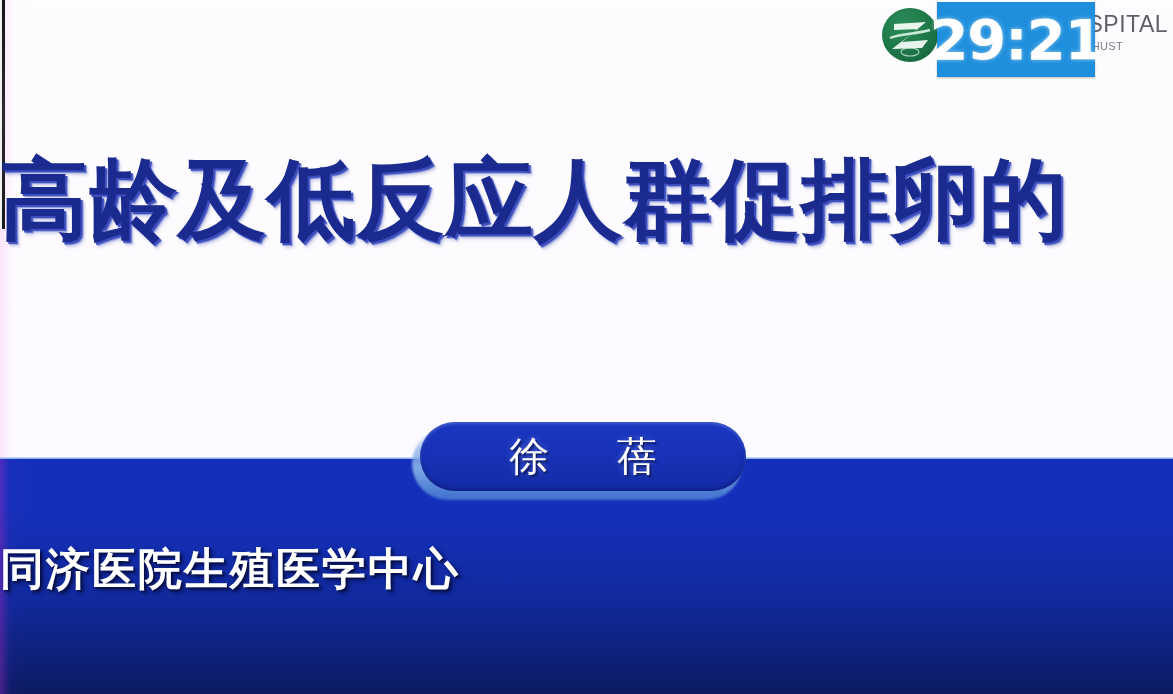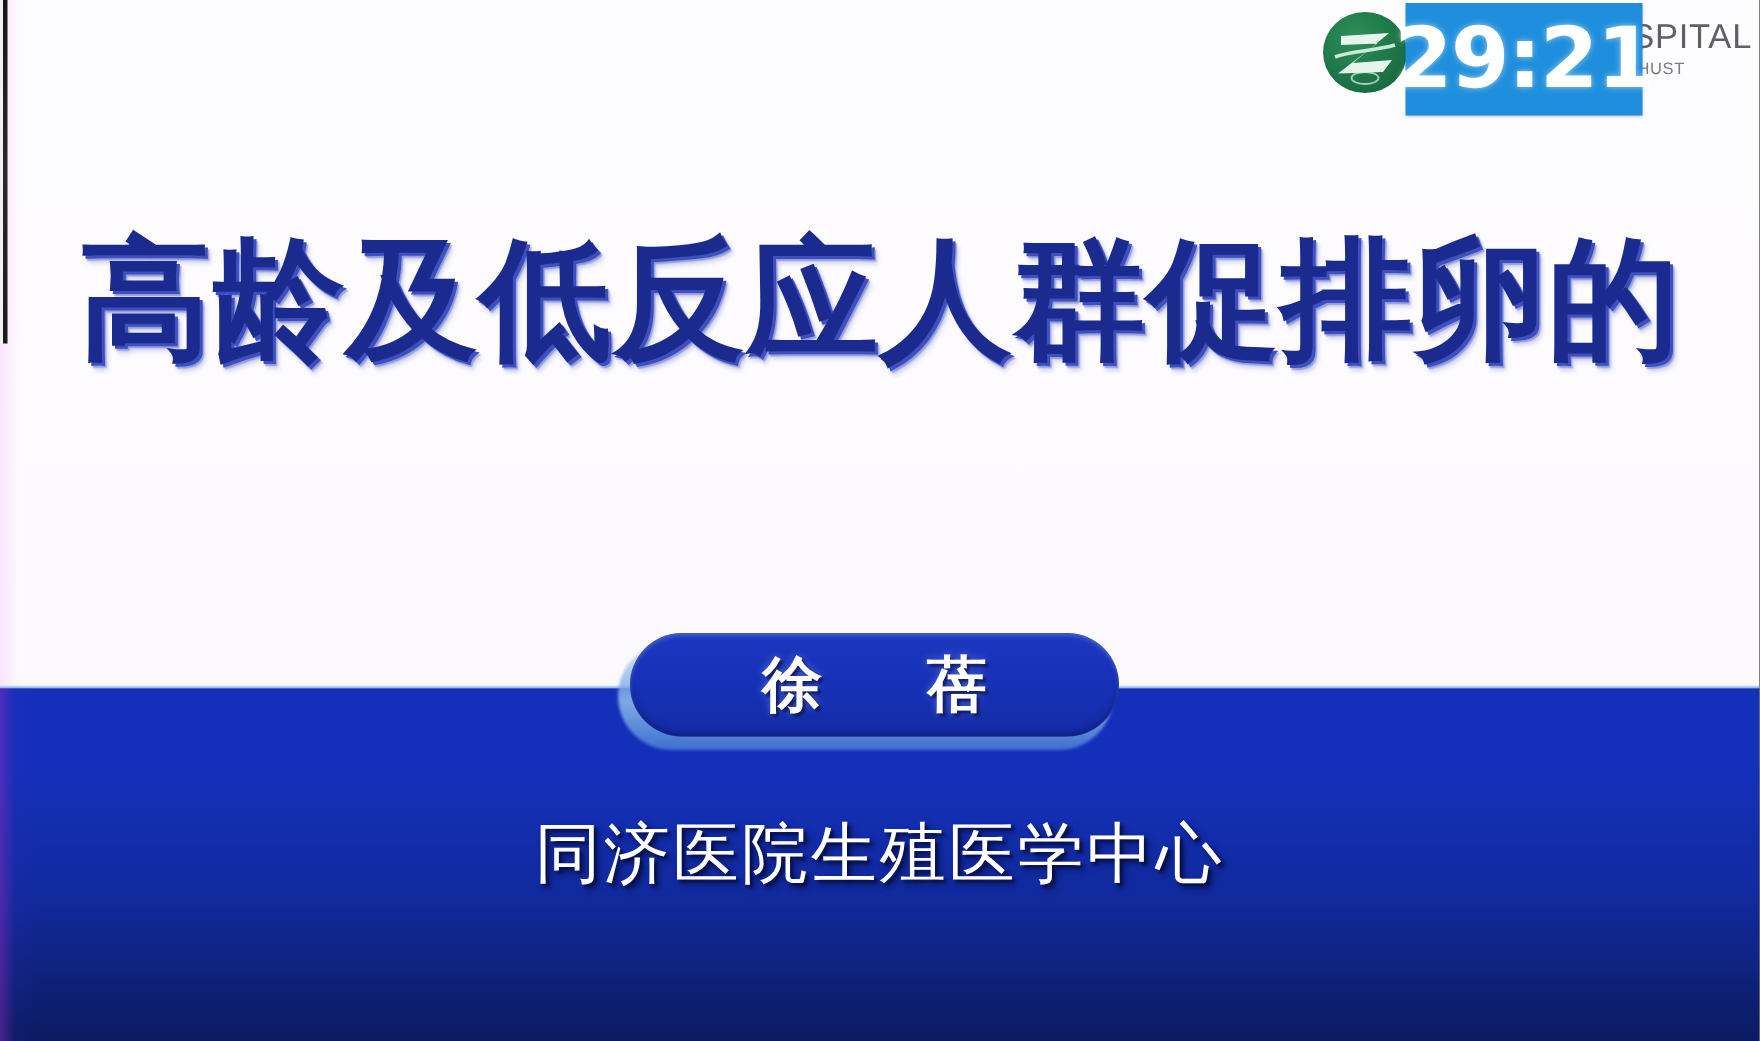--- a/index.html
+++ b/index.html
@@ -62,21 +62,21 @@
     height: 229px;
     background: #f2f0f4;
   }
 
   
   .title-block {
     position: absolute;
     left: 0;
     top: 140px;
     width: 1173px;
-    text-align: center;
+    text-align: left;
   }
   .title-line {
     font-family: "DejaVu Serif", "Liberation Serif", serif;
     font-weight: bold;
     font-size: 88px;
     line-height: 118px;
     letter-spacing: 1px;
     color: #1b2a8e;
     text-shadow:
       2px 2px 0 #3f4fc0,
@@ -116,40 +116,40 @@
     background: linear-gradient(180deg, #1b37c0 0%, #1732b8 45%, #132ba6 100%);
     box-shadow:
       inset 0 2px 3px rgba(120,150,230,.45),
       inset 0 -2px 4px rgba(10,20,90,.5);
     display: flex;
     align-items: center;
     justify-content: center;
   }
   .pill-name {
     font-family: "DejaVu Sans", "Liberation Sans", sans-serif;
-    font-weight: bold;
+    font-weight: normal;
     font-size: 40px;
     letter-spacing: 14px;
     text-indent: 14px;
     color: #ffffff;
     text-shadow:
       2px 2px 2px rgba(5,15,70,.75),
       0 0 6px rgba(200,220,255,.35);
     white-space: pre;
   }
 
   
   .affiliation {
     position: absolute;
     left: 0;
     top: 540px;
     width: 1173px;
-    text-align: center;
+    text-align: left;
     font-family: "DejaVu Sans", "Liberation Sans", sans-serif;
-    font-weight: normal;
+    font-weight: bold;
     font-size: 44px;
     letter-spacing: 2px;
     color: #ffffff;
     text-shadow:
       2px 2px 2px rgba(5,12,60,.8),
       3px 3px 5px rgba(3,8,45,.55);
     white-space: nowrap;
   }
 
   

